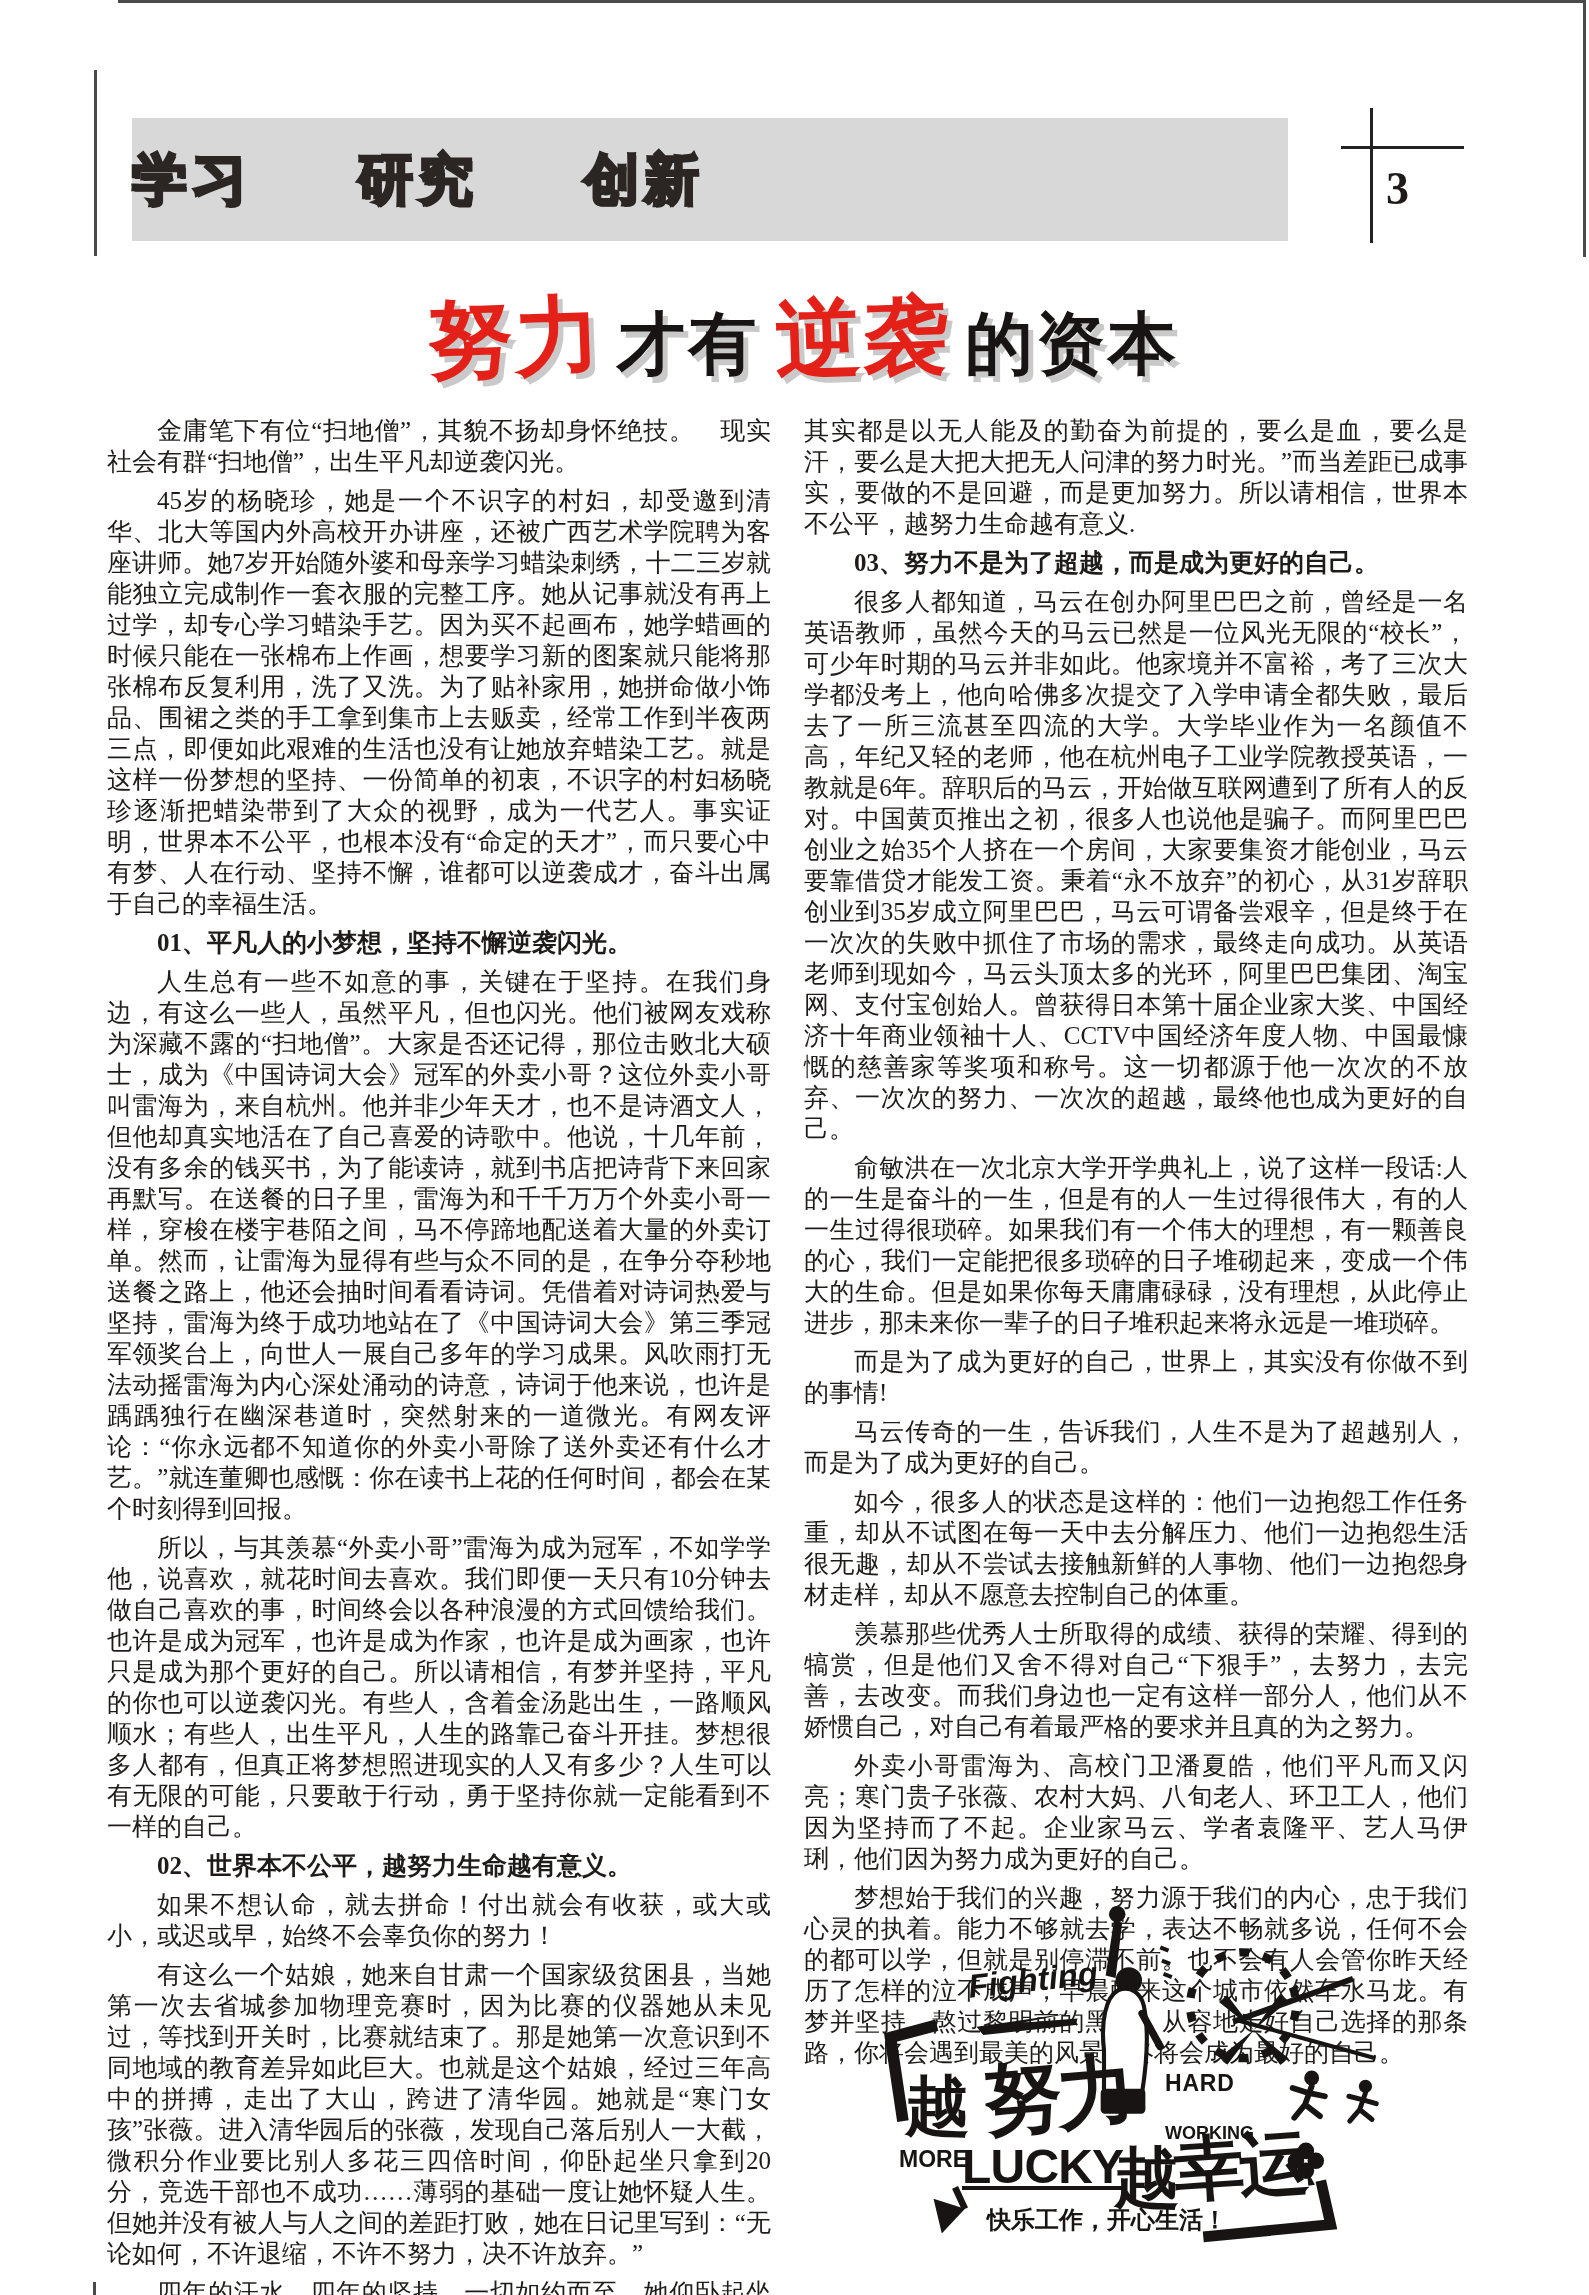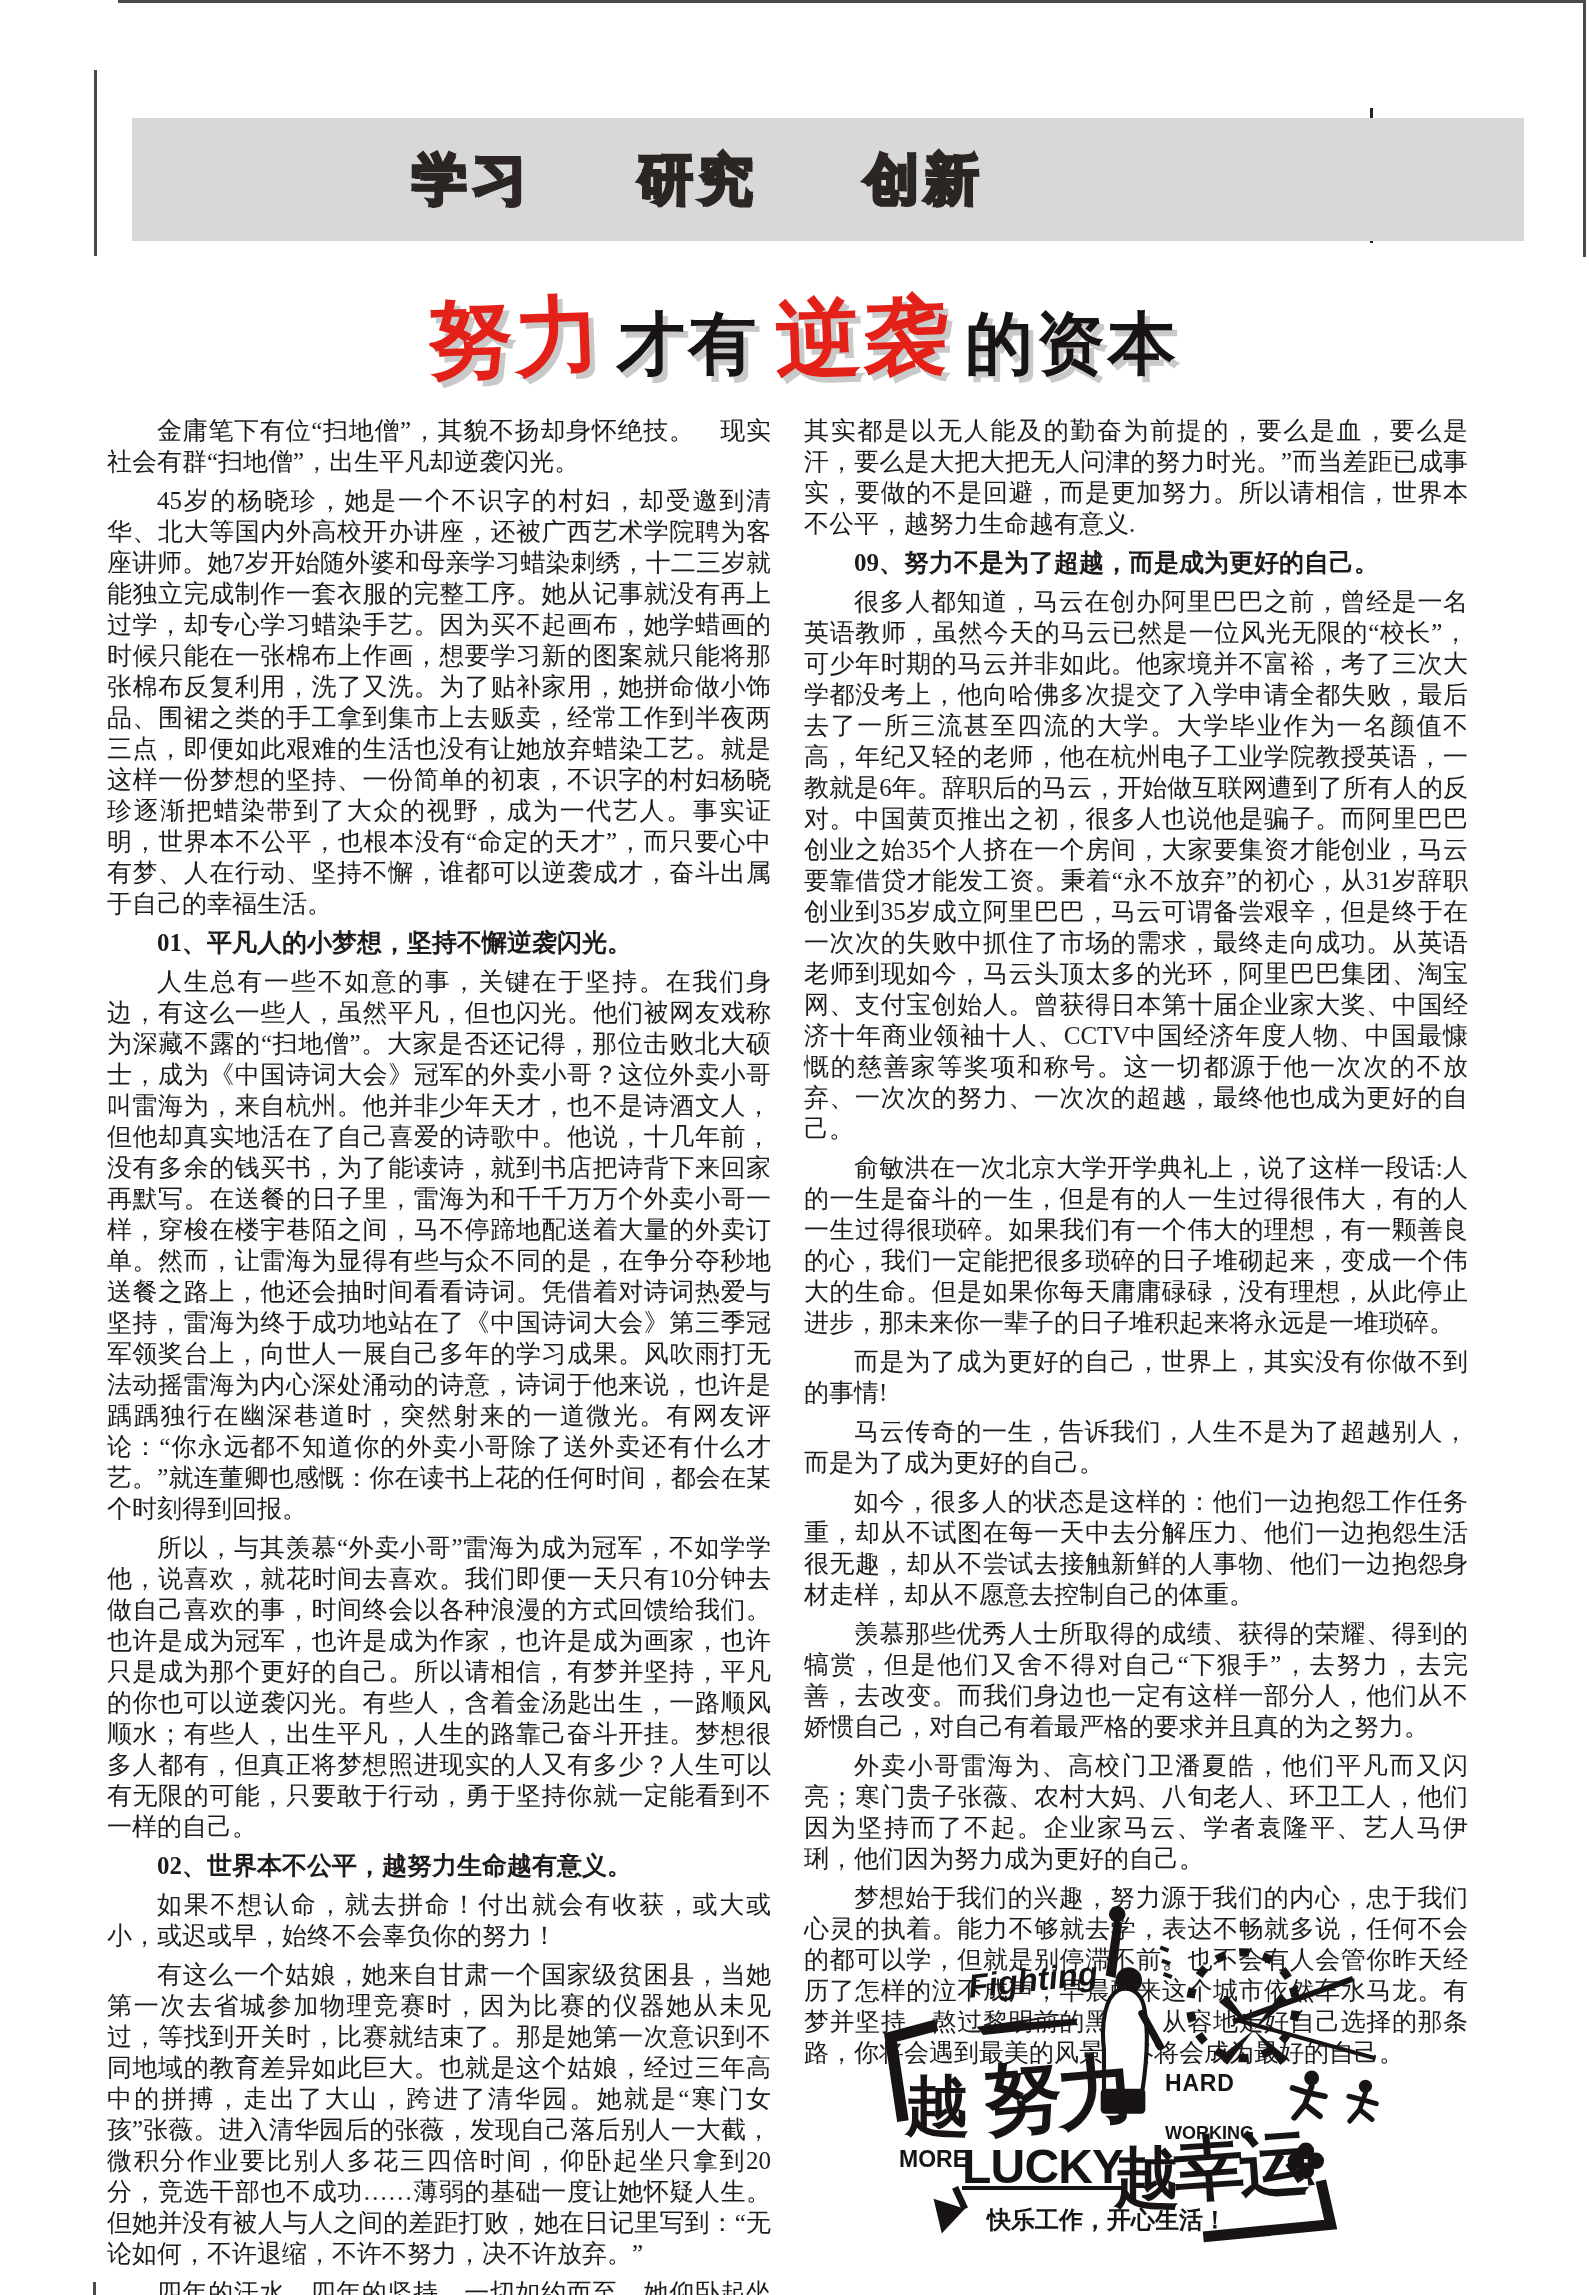--- a/index.html
+++ b/index.html
@@ -14,22 +14,22 @@
   .left-line  { left:94px; top:70px; width:2.5px; height:186px; }
   .left-tick  { left:93px; top:2282px; width:2.5px; height:13.2px; }
   .cross-h    { left:1341px; top:146px; width:123px; height:2.5px; background:#222; }
   .cross-v    { left:1370px; top:108px; width:2.5px; height:135px; background:#222; }
   .page-number {
     position:absolute; left:1386px; top:162px; font-size:46px; font-weight:bold;
     font-family:"Liberation Serif","DejaVu Serif",serif;
   }
   
   .banner {
-    position:absolute; left:132px; top:118px; width:1392px; height:123px;
-    background:#d8d8d8; display:flex; align-items:center; gap:106px; padding-left:280px;
+    position:absolute; left:132px; top:118px; width:1156px; height:123px;
+    background:#d8d8d8; display:flex; align-items:center; gap:106px; 
     box-sizing:border-box;
   }
   .banner-word {
     font-family:"Liberation Sans","DejaVu Sans",sans-serif; font-weight:900; font-size:55px;
     color:#ffffff; -webkit-text-stroke:2.9px #2b2523; letter-spacing:5px;
     text-shadow:1.7px 1.7px 0 #2b2523;
   }
   
   .title {
     position:absolute; left:0; top:280px; width:1589px; display:flex;
@@ -108,21 +108,21 @@
     <p>人生总有一些不如意的事，关键在于坚持。在我们身边，有这么一些人，虽然平凡，但也闪光。他们被网友戏称为深藏不露的“扫地僧”。大家是否还记得，那位击败北大硕士，成为《中国诗词大会》冠军的外卖小哥？这位外卖小哥叫雷海为，来自杭州。他并非少年天才，也不是诗酒文人，但他却真实地活在了自己喜爱的诗歌中。他说，十几年前，没有多余的钱买书，为了能读诗，就到书店把诗背下来回家再默写。在送餐的日子里，雷海为和千千万万个外卖小哥一样，穿梭在楼宇巷陌之间，马不停蹄地配送着大量的外卖订单。然而，让雷海为显得有些与众不同的是，在争分夺秒地送餐之路上，他还会抽时间看看诗词。凭借着对诗词热爱与坚持，雷海为终于成功地站在了《中国诗词大会》第三季冠军领奖台上，向世人一展自己多年的学习成果。风吹雨打无法动摇雷海为内心深处涌动的诗意，诗词于他来说，也许是踽踽独行在幽深巷道时，突然射来的一道微光。有网友评论：“你永远都不知道你的外卖小哥除了送外卖还有什么才艺。”就连董卿也感慨：你在读书上花的任何时间，都会在某个时刻得到回报。</p>
     <p>所以，与其羡慕“外卖小哥”雷海为成为冠军，不如学学他，说喜欢，就花时间去喜欢。我们即便一天只有10分钟去做自己喜欢的事，时间终会以各种浪漫的方式回馈给我们。也许是成为冠军，也许是成为作家，也许是成为画家，也许只是成为那个更好的自己。所以请相信，有梦并坚持，平凡的你也可以逆袭闪光。有些人，含着金汤匙出生，一路顺风顺水；有些人，出生平凡，人生的路靠己奋斗开挂。梦想很多人都有，但真正将梦想照进现实的人又有多少？人生可以有无限的可能，只要敢于行动，勇于坚持你就一定能看到不一样的自己。</p>
     <p class="h">02、世界本不公平，越努力生命越有意义。</p>
     <p>如果不想认命，就去拼命！付出就会有收获，或大或小，或迟或早，始终不会辜负你的努力！</p>
     <p>有这么一个姑娘，她来自甘肃一个国家级贫困县，当她第一次去省城参加物理竞赛时，因为比赛的仪器她从未见过，等找到开关时，比赛就结束了。那是她第一次意识到不同地域的教育差异如此巨大。也就是这个姑娘，经过三年高中的拼搏，走出了大山，跨进了清华园。她就是“寒门女孩”张薇。进入清华园后的张薇，发现自己落后别人一大截，微积分作业要比别人多花三四倍时间，仰卧起坐只拿到20分，竞选干部也不成功……薄弱的基础一度让她怀疑人生。但她并没有被人与人之间的差距打败，她在日记里写到：“无论如何，不许退缩，不许不努力，决不许放弃。”</p>
     <p>四年的汗水，四年的坚持，一切如约而至，她仰卧起坐及格了，当上了班长也开始指导实践支队，还顺利拿到了学业优秀奖学金，并在清华大学本科毕业典礼上，作为唯一一位本科毕业生代表进行发言。这个生来平凡的人，却在挫折中坚强，在逆境中前行，在失败中奋起，最终赢得成功的掌声。每一个与众不同的人，</p>
   </div>
 
   <div class="col col-right">
     <p class="no-indent">其实都是以无人能及的勤奋为前提的，要么是血，要么是汗，要么是大把大把无人问津的努力时光。”而当差距已成事实，要做的不是回避，而是更加努力。所以请相信，世界本不公平，越努力生命越有意义.</p>
-    <p class="h">09、努力不是为了超越，而是成为更好的自己。</p>
+    <p class="h">03、努力不是为了超越，而是成为更好的自己。</p>
     <p>很多人都知道，马云在创办阿里巴巴之前，曾经是一名英语教师，虽然今天的马云已然是一位风光无限的“校长”，可少年时期的马云并非如此。他家境并不富裕，考了三次大学都没考上，他向哈佛多次提交了入学申请全都失败，最后去了一所三流甚至四流的大学。大学毕业作为一名颜值不高，年纪又轻的老师，他在杭州电子工业学院教授英语，一教就是6年。辞职后的马云，开始做互联网遭到了所有人的反对。中国黄页推出之初，很多人也说他是骗子。而阿里巴巴创业之始35个人挤在一个房间，大家要集资才能创业，马云要靠借贷才能发工资。秉着“永不放弃”的初心，从31岁辞职创业到35岁成立阿里巴巴，马云可谓备尝艰辛，但是终于在一次次的失败中抓住了市场的需求，最终走向成功。从英语老师到现如今，马云头顶太多的光环，阿里巴巴集团、淘宝网、支付宝创始人。曾获得日本第十届企业家大奖、中国经济十年商业领袖十人、CCTV中国经济年度人物、中国最慷慨的慈善家等奖项和称号。这一切都源于他一次次的不放弃、一次次的努力、一次次的超越，最终他也成为更好的自己。</p>
     <p>俞敏洪在一次北京大学开学典礼上，说了这样一段话:人的一生是奋斗的一生，但是有的人一生过得很伟大，有的人一生过得很琐碎。如果我们有一个伟大的理想，有一颗善良的心，我们一定能把很多琐碎的日子堆砌起来，变成一个伟大的生命。但是如果你每天庸庸碌碌，没有理想，从此停止进步，那未来你一辈子的日子堆积起来将永远是一堆琐碎。</p>
     <p>而是为了成为更好的自己，世界上，其实没有你做不到的事情!</p>
     <p>马云传奇的一生，告诉我们，人生不是为了超越别人，而是为了成为更好的自己。</p>
     <p>如今，很多人的状态是这样的：他们一边抱怨工作任务重，却从不试图在每一天中去分解压力、他们一边抱怨生活很无趣，却从不尝试去接触新鲜的人事物、他们一边抱怨身材走样，却从不愿意去控制自己的体重。</p>
     <p>羡慕那些优秀人士所取得的成绩、获得的荣耀、得到的犒赏，但是他们又舍不得对自己“下狠手”，去努力，去完善，去改变。而我们身边也一定有这样一部分人，他们从不娇惯自己，对自己有着最严格的要求并且真的为之努力。</p>
     <p>外卖小哥雷海为、高校门卫潘夏皓，他们平凡而又闪亮；寒门贵子张薇、农村大妈、八旬老人、环卫工人，他们因为坚持而了不起。企业家马云、学者袁隆平、艺人马伊琍，他们因为努力成为更好的自己。</p>
     <p>梦想始于我们的兴趣，努力源于我们的内心，忠于我们心灵的执着。能力不够就去学，表达不畅就多说，任何不会的都可以学，但就是别停滞不前。也不会有人会管你昨天经历了怎样的泣不成声，早晨醒来这个城市依然车水马龙。有梦并坚持、熬过黎明前的黑暗，从容地走好自己选择的那条路，你将会遇到最美的风景，终将会成为最好的自己。</p>
   </div>
 

